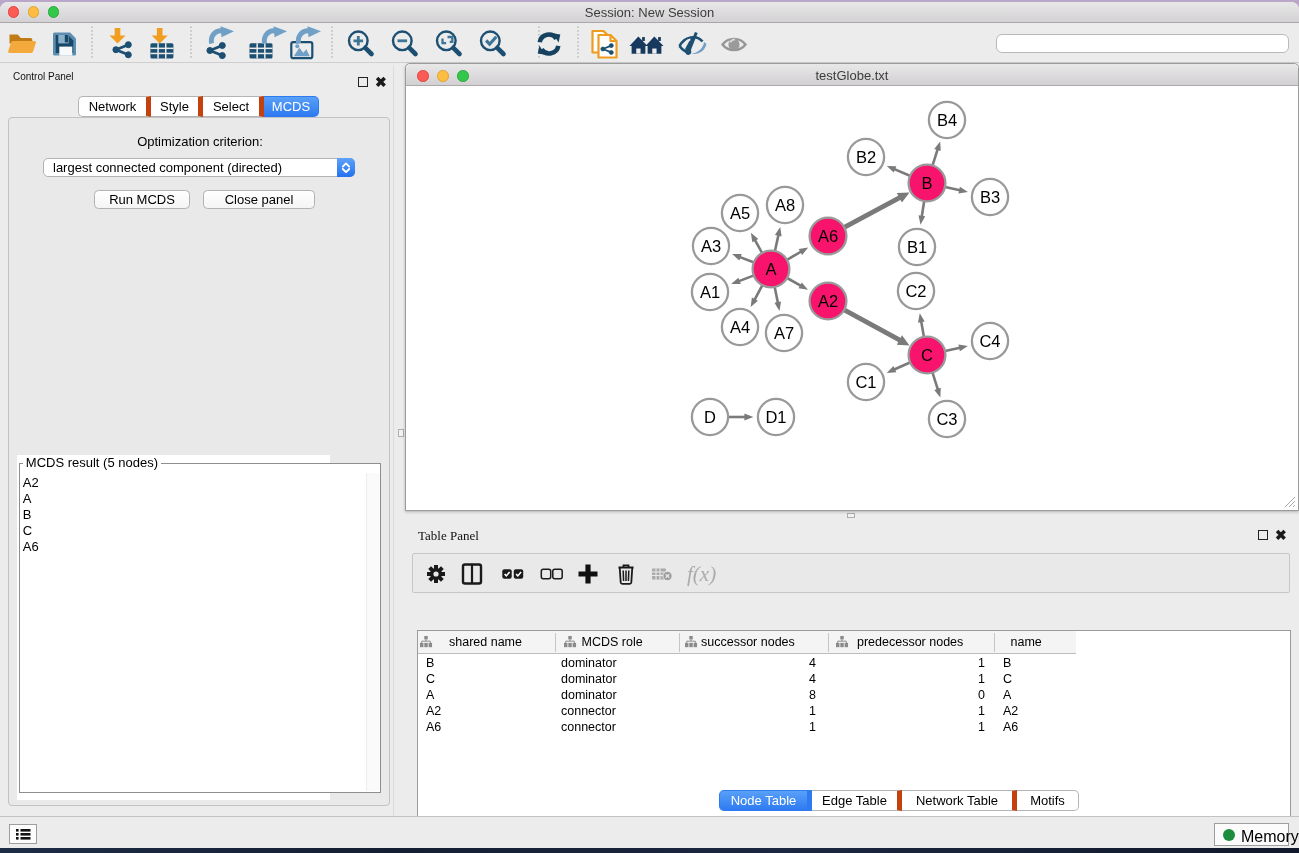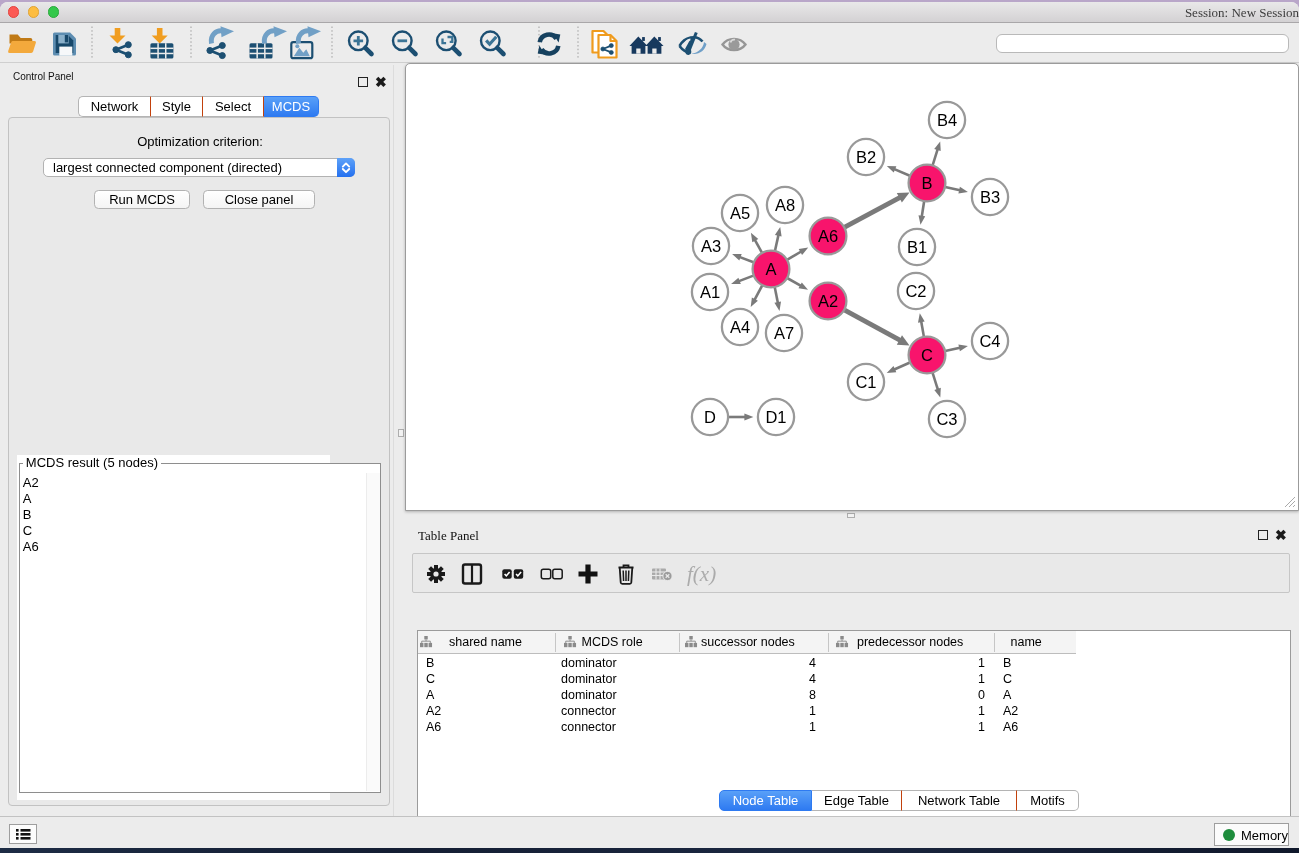--- a/index.html
+++ b/index.html
@@ -6,43 +6,43 @@
 html,body { width:1299px; height:853px; overflow:hidden; }
 body { font-family:"Liberation Sans", sans-serif; background:#b9a6c9; position:relative; }
 .abs { position:absolute; }
 
 
 #appwin { position:absolute; left:0; top:2px; width:1299px; height:848px;
   background:#ececec; border-radius:8px 8px 0 0; }
 #titlebar { position:absolute; left:0; top:0; width:1299px; height:21px;
   background:linear-gradient(#e9e8e9,#d3d1d3); border-bottom:1px solid #a9a7a9;
   border-radius:8px 8px 0 0; }
-#titlebar .title { position:absolute; left:0; right:0; top:3px; text-align:right;
-  font-size:13px; color:#3c3c3c;font-family:Liberation Serif, serif; }
+#titlebar .title { position:absolute; left:0; right:0; top:3px; text-align:center;
+  font-size:13px; color:#3c3c3c; }
 .tl { position:absolute; top:4.2px; width:11.5px; height:11.5px; border-radius:50%; }
 #titlebar .r { left:7.5px; background:#fc5a55; border:0.5px solid #e2443e; }
 #titlebar .y { left:27.5px; background:#fdbd41; border:0.5px solid #e0a334; }
 #titlebar .g { left:47.5px; background:#34c84b; border:0.5px solid #2aa83b; }
 
 
 #toolbar { position:absolute; left:0; top:21px; width:1299px; height:40px; background:#ececec; border-bottom:1px solid #cfcfcf;}
 #toolbar svg { position:absolute; top:0; left:0; }
 #searchbox { position:absolute; left:996px; top:11px; width:293px; height:19px; background:#fff;
   border:1px solid #b9b9b9; border-radius:6px; }
 
 
 #ctlpanel-title { position:absolute; left:13px; top:69px; font-size:10px; color:#111; }
 .winbtns { position:absolute; font-size:12px; color:#222; }
 .sqbtn { display:inline-block; width:10px; height:10px; border:1.6px solid #222; margin-right:7px; }
 .xbtn { display:inline-block; font-weight:bold; font-size:14px; color:#1a1a1a; }
 
 
 .segtabs { position:absolute; display:flex; font-size:13px; }
 .seg { background:#fff; border-top:1px solid #b4b4b4; border-bottom:1px solid #b4b4b4;
-  border-right:1px solid #c2410c; display:flex; align-items:center; justify-content:center;
+  border-right:5px solid #c2410c; display:flex; align-items:center; justify-content:center;
   color:#000; }
 .seg.first { border-left:1px solid #b4b4b4; border-radius:5px 0 0 5px; }
 .seg.last { border-right:1px solid #b4b4b4; border-radius:0 5px 5px 0; }
 .seg.sel { background:linear-gradient(#59a0f8,#2e7af1); color:#fff; border-color:#2e7af1; }
 
 #ctl-content { position:absolute; left:8px; top:115px; width:382px; height:689px;
   background:#e9e9e9; border:1px solid #c2c2c2; border-radius:4px; }
 #opt-label { position:absolute; left:0; width:382px; top:16px; text-align:center; font-size:13px; color:#000; }
 #dropdown { position:absolute; left:33.5px; top:39.5px; width:312px; height:19.5px; background:#fff;
   border:1px solid #b2b2b2; border-radius:5px; font-size:13px; color:#000; }
@@ -84,21 +84,21 @@
 #thead .hlbl { position:absolute; top:4px; }
 .trow { position:absolute; font-size:12.5px; color:#000; height:16px; line-height:16px; }
 .num { position:absolute; text-align:right; }
 
 
 #statusbar { position:absolute; left:0; top:813.5px; width:1299px; height:34.5px;
   background:#ececec; border-top:1px solid #c2c2c2; }
 #listbtn { position:absolute; left:9px; top:7.7px; width:28px; height:20px; background:#fcfcfc;
   border:1px solid #9e9e9e; }
 #membtn { position:absolute; left:1214px; top:6px; width:75px; height:23px; background:#fbfbfb;
-  border:1px solid #9e9e9e; font-size:13px; color:#000; }
+  border:1px solid #9e9e9e; font-size:16px; color:#000; }
 #membtn .dot { position:absolute; left:8px; top:5.5px; width:12px; height:12px; border-radius:50%; background:#1d8c3c; }
 #membtn .lbl { position:absolute; left:26px; top:4px; }
 #deskbottom { position:absolute; left:0; top:848px; width:1299px; height:5px;
   background:linear-gradient(90deg,#1d2c45,#141e33 30%,#1b2740 60%,#10182b); }
 </style>
 </head>
 <body>
 
 <div id="appwin">
   <div id="titlebar">
@@ -278,20 +278,26 @@
     <div id="mcds-box">
       <div id="mcds-label">MCDS result (5 nodes)</div>
       <div id="mcds-scroll">
         <div id="mcds-list">A2<br>A<br>B<br>C<br>A6</div>
         <div id="mcds-sb"></div>
       </div>
     </div>
   </div>
 
   <div id="netwin">
+    <div id="nettitle">
+      <div class="tl r"></div>
+        <div class="tl y"></div>
+        <div class="tl g"></div>
+      <div class="title">testGlobe.txt</div>
+    </div>
     <svg id="graph" width="892" height="424">
 <line x1="348.8" y1="176.8" x2="332.6" y2="170.6" stroke="#7a7a7a" stroke-width="2.6"></line>
 <polygon points="326.1,168.1 335.7,168.1 333.3,174.5" fill="#7a7a7a"></polygon>
 <line x1="356.6" y1="167.8" x2="348.3" y2="152.9" stroke="#7a7a7a" stroke-width="2.6"></line>
 <polygon points="344.9,146.8 352.3,153.0 346.3,156.3" fill="#7a7a7a"></polygon>
 <line x1="368.7" y1="166.0" x2="372.7" y2="147.9" stroke="#7a7a7a" stroke-width="2.6"></line>
 <polygon points="374.2,141.1 375.6,150.6 368.9,149.1" fill="#7a7a7a"></polygon>
 <line x1="380.1" y1="174.3" x2="396.1" y2="165.0" stroke="#7a7a7a" stroke-width="2.6"></line>
 <polygon points="402.2,161.5 396.1,168.9 392.7,163.0" fill="#7a7a7a"></polygon>
 <line x1="348.7" y1="189.1" x2="331.7" y2="195.6" stroke="#7a7a7a" stroke-width="2.6"></line>

